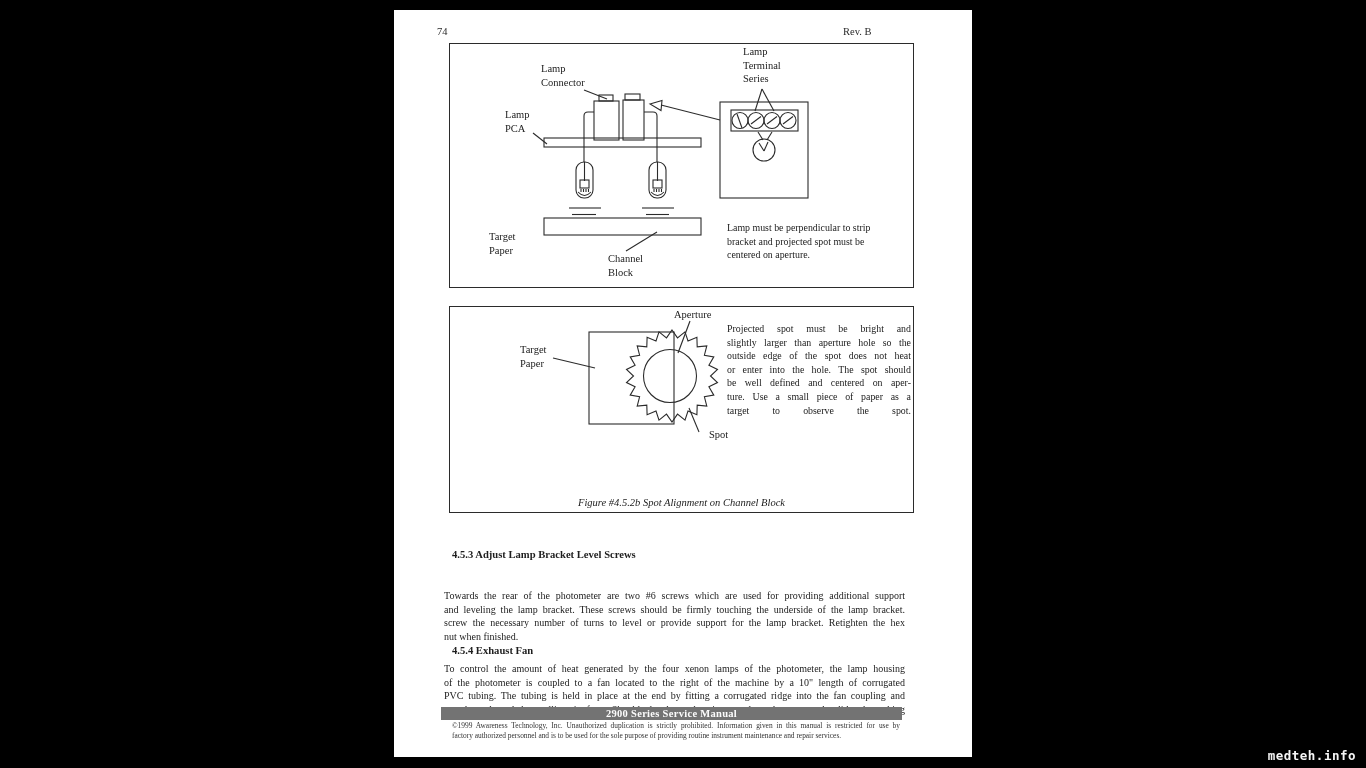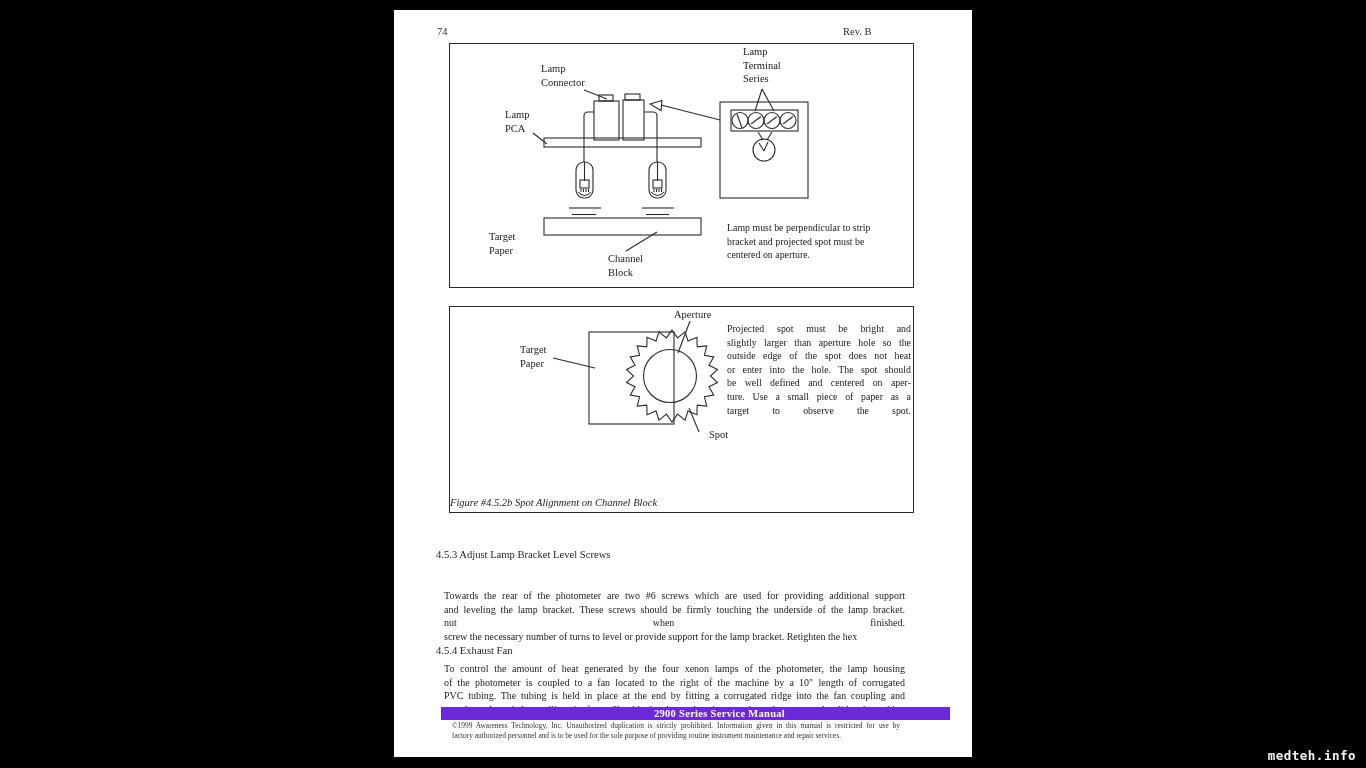--- a/index.html
+++ b/index.html
@@ -16,28 +16,28 @@
   #fig1{top:33px;width:463px;height:243px;}
   #fig2{top:296px;width:463px;height:205px;}
   .fig svg{position:absolute;left:0;top:0;}
   .dlabel{position:absolute;font-size:10.5px;line-height:13.5px;color:#222;}
   .note{position:absolute;font-size:9.9px;color:#222;}
   .jl,.jlc{text-align:justify;text-align-last:justify;overflow:hidden;}
   .jl{height:13.6px;line-height:13.6px;}
   .jlc{height:9.5px;line-height:9.4px;padding-left:8px;}
   .pl{height:13.6px;line-height:13.6px;}
   .last-plain > div:last-child{text-align-last:left;}
-  .caption{position:absolute;left:0;right:0;top:190px;text-align:left;
+  .caption{position:absolute;left:0;right:0;top:190px;text-align:center;
     font-style:italic;font-size:10.5px;color:#222;}
-  .section-heading{position:absolute;left:42px;width:461px;font-weight:normal;
+  .section-heading{position:absolute;left:58px;width:461px;font-weight:bold;
     font-size:10.6px;color:#1e1e1e;}
   .section-body{position:absolute;left:50px;width:461px;font-size:10px;color:#222;margin-top:24px;}
   .banner{position:absolute;left:47px;top:697px;width:461px;height:13px;
-    background:#6d28d9;color:#fdfdfd;font-weight:bold;font-size:10.5px;
-    line-height:13px;text-align:center;letter-spacing:.3px;padding-left:48px;}
+    background:#737373;color:#fdfdfd;font-weight:bold;font-size:10.5px;
+    line-height:13px;text-align:center;letter-spacing:.3px;}
   .copyright{position:absolute;left:50px;top:711px;width:456px;font-size:7.4px;color:#333;}
   .watermark{position:absolute;right:10px;bottom:5px;color:#f5f5f5;font-weight:bold;
     font-size:12.5px;letter-spacing:.5px;font-family:"DejaVu Sans Mono", monospace;}
   svg line,svg path,svg rect,svg circle,svg polygon{stroke:#2b2b2b;fill:none;stroke-width:1.1;}
 </style>
 </head>
 <body>
 
 <div class="page">
 
@@ -161,22 +161,22 @@
         <div class="jl">ture.  Use a small piece of paper as a</div>
         <div class="jl">target to observe the spot.</div>
       </div>
     <div class="caption">Figure #4.5.2b Spot Alignment on Channel Block</div>
   </div>
 
   <div class="section-heading" style="top:539px;">4.5.3 Adjust Lamp Bracket Level Screws</div>
   <div class="section-body last-plain" style="top:555px;">
       <div class="jl">Towards the rear of the photometer are two #6 screws which are used for providing additional support</div>
       <div class="jl">and leveling the lamp bracket. These screws should be firmly touching the underside of the lamp bracket.</div>
+      <div class="jl">screw the necessary number of turns to level or provide support for the lamp bracket. Retighten the hex</div>
       <div class="jl">nut when finished.</div>
-      <div class="jl">screw the necessary number of turns to level or provide support for the lamp bracket. Retighten the hex</div>
     </div>
 
   <div class="section-heading" style="top:635px;">4.5.4 Exhaust Fan</div>
   <div class="section-body" style="top:628px;">
       <div class="jl">To control the amount of heat generated by the four xenon lamps of the photometer, the lamp housing</div>
       <div class="jl">of the photometer is coupled to a fan located to the right of the machine by a 10" length of corrugated</div>
       <div class="jl">PVC tubing. The tubing is held in place at the end by fitting a corrugated ridge into the fan coupling and</div>
       <div class="jl">can be released by pulling it free. Should the lamp housing need to be removed, slide the tubing</div>
     </div>
 

